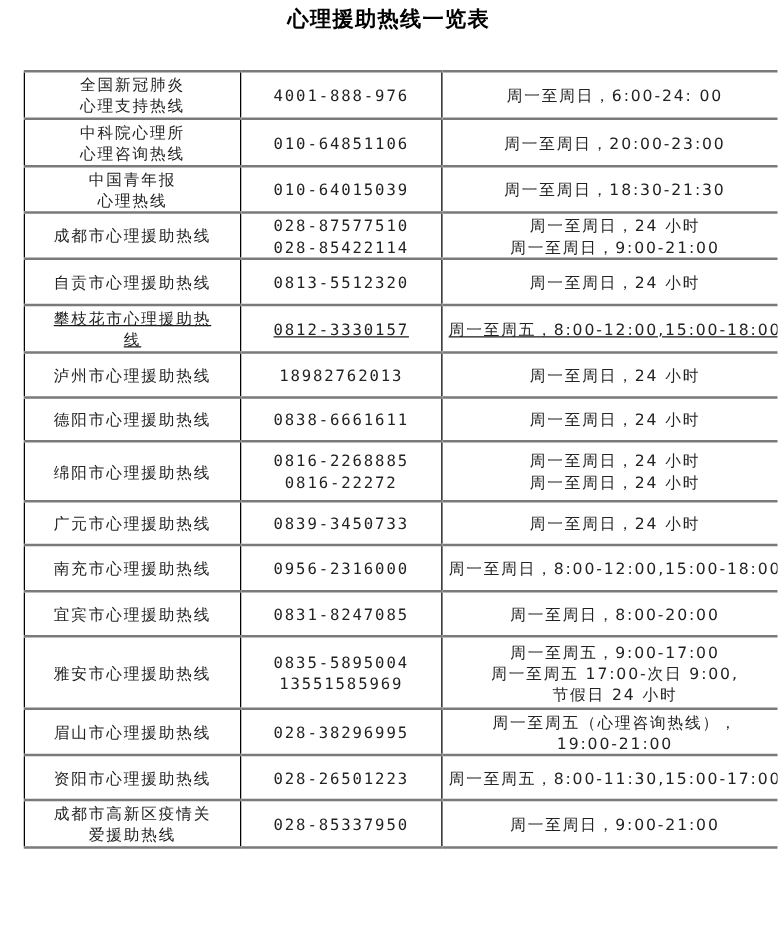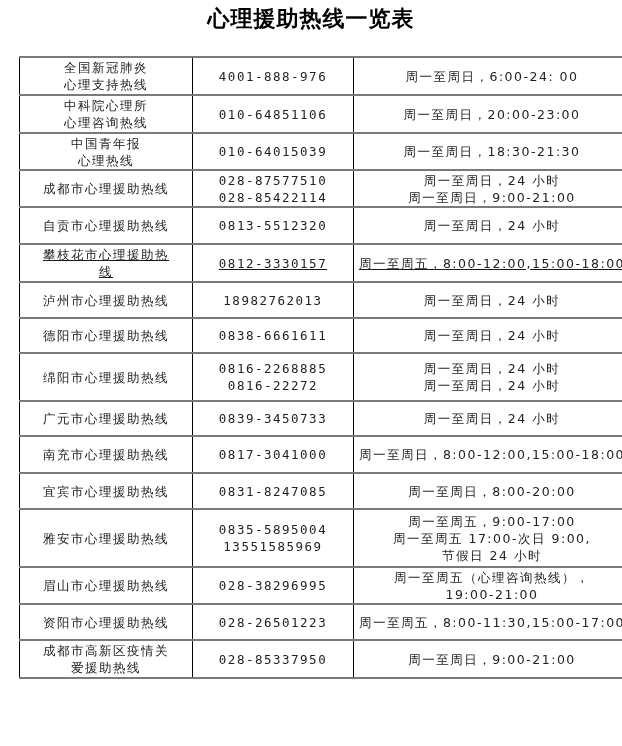--- a/index.html
+++ b/index.html
@@ -1,19 +1,19 @@
 <!DOCTYPE html>
 <html><head>
 <meta charset="utf-8">
 <style>
   html, body { margin: 0; padding: 0; background: #ffffff; }
   body { width: 622px; height: 746px; position: relative; overflow: hidden;
          font-family: "DejaVu Sans", sans-serif; color: #1a1a1a; }
   .title { position: absolute; left: 0; top: 4px; width: 622px; text-align: center;
-           font-family: "DejaVu Serif", serif; font-weight: bold; font-size: 22px;
+           font-family: "DejaVu Serif", serif; font-weight: bold; font-size: 17px;
            letter-spacing: 1px; color: #000; }
   table.hotlines { position: absolute; left: 7px; top: 56px; width: 612px;
                    border-collapse: collapse; table-layout: fixed; margin-left: 12px; }
   table.hotlines td { border-left: 1.5px solid #000; border-right: 1.5px solid #000;
                       border-top: 2px solid #7a7a7a; border-bottom: 2px solid #7a7a7a;
                       text-align: center; vertical-align: middle; padding: 0 2px;
                       font-size: 12.5px; line-height: 17px; letter-spacing: 1.5px;
                       color: #222; overflow: hidden; }
   td.name { width: 168px; }
   td.phone { width: 156px; font-family: "DejaVu Sans Mono", monospace; font-size: 12px; letter-spacing: 1px; }
@@ -143,21 +143,21 @@
         </td>
         <td class="hours">
           <span class="line">周一至周日，24 小时</span>
         </td>
       </tr>
       <tr style="height: 37px;">
         <td class="name">
           <span class="line">南充市心理援助热线</span>
         </td>
         <td class="phone">
-          <span class="line">0817-3041000</span>
+          <span class="line">0956-2316000</span>
         </td>
         <td class="hours">
           <span class="line">周一至周日，8:00-12:00,15:00-18:00</span>
         </td>
       </tr>
       <tr style="height: 36px;">
         <td class="name">
           <span class="line">宜宾市心理援助热线</span>
         </td>
         <td class="phone">

